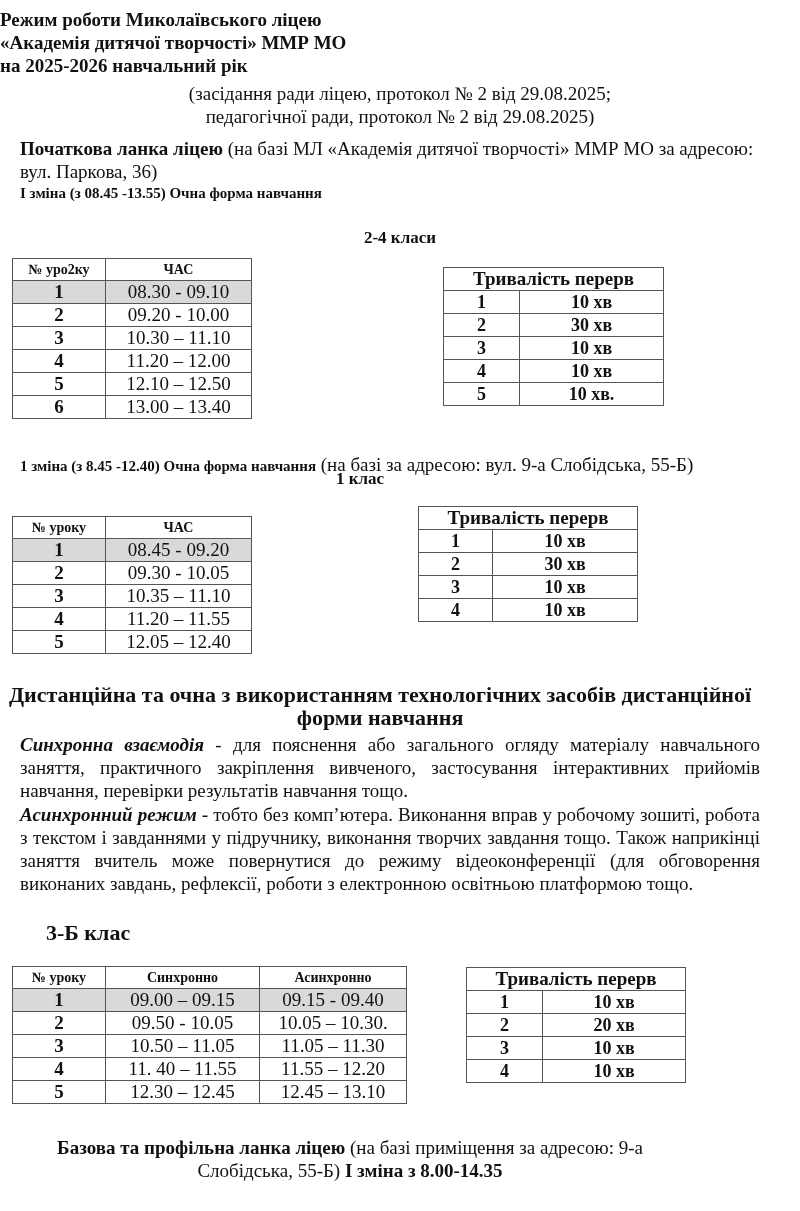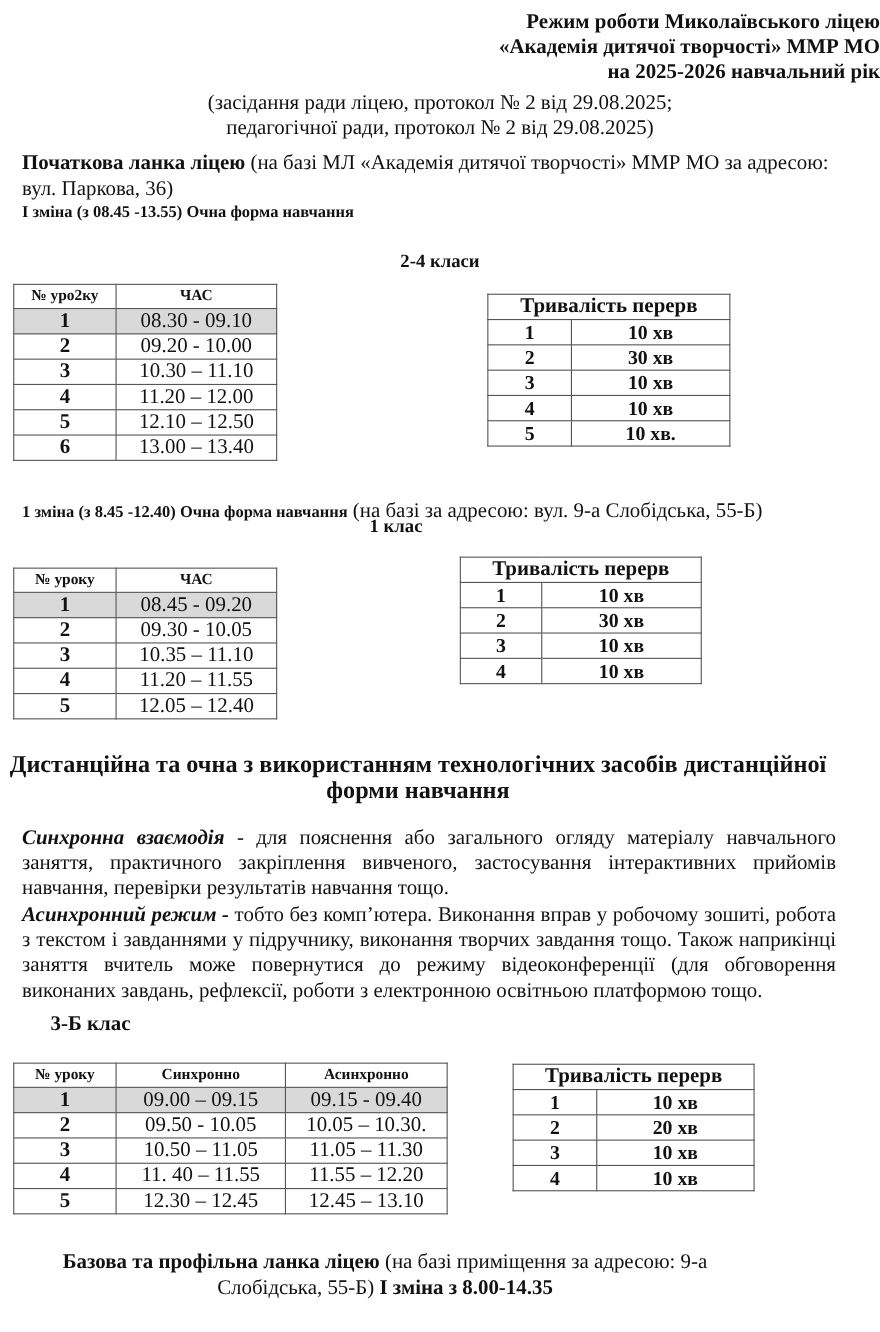--- a/index.html
+++ b/index.html
@@ -1,25 +1,25 @@
 <!DOCTYPE html>
 <html><head>
 <meta charset="utf-8">
 <style>
   html, body { margin: 0; padding: 0; background: #ffffff; }
   body { width: 800px; height: 1211px; position: relative; overflow: hidden;
          font-family: "Liberation Serif", "DejaVu Serif", serif; color: #111; }
   .abs { position: absolute; }
-  .title { left: 0; width: 800px; top: 8px; font-weight: bold; font-size: 19px; line-height: 23px; text-align: right; }
+  .title { left: 0; width: 800px; top: 8px; font-weight: bold; font-size: 19px; line-height: 23px; text-align: left; }
   .sub { left: 0; width: 800px; top: 82px; font-size: 19px; line-height: 23px; text-align: center; }
   .para { font-size: 19px; line-height: 23px; }
   .small-bold { font-weight: bold; font-size: 15px; }
   b { font-weight: bold; }
   i.ib { font-style: italic; font-weight: bold; }
-  .just { text-align: justify; text-align-last: left; margin-top: 17px; }
+  .just { text-align: justify; text-align-last: left; }
 
   table.sched { position: absolute; border-collapse: collapse; font-size: 19px; }
   table.sched td, table.sched th { border: 1.5px solid #555; padding: 0; text-align: center; height: 22px; line-height: 22px; }
   table.sched th { font-weight: bold; font-size: 14px; height: 21px; line-height: 21px; }
   table.sched td.num { font-weight: bold; }
   table.sched tr.hl td { background: #d9d9d9; }
 
   table.brk { position: absolute; border-collapse: collapse; font-size: 18px; font-weight: bold; }
   table.brk td, table.brk th { border: 1.5px solid #555; padding: 0; text-align: center; height: 22px; line-height: 22px; }
   table.brk th { font-size: 19px; font-weight: bold; }
@@ -167,21 +167,21 @@
   <div>Дистанційна та очна з використанням технологічних засобів дистанційної</div>
   <div>форми навчання</div>
 </div>
 <div class="abs para just" style="left:20px; top:733px; width:740px;">
   <i class="ib">Синхронна взаємодія</i><span>  - для пояснення або загального огляду матеріалу навчального заняття, практичного закріплення вивченого, застосування інтерактивних прийомів навчання, перевірки результатів навчання тощо.</span>
 </div>
 <div class="abs para just" style="left:20px; top:803px; width:740px;">
   <i class="ib">Асинхронний режим -</i><span>  тобто без комп’ютера. Виконання вправ у робочому зошиті, робота  з текстом і завданнями у підручнику, виконання творчих завдання тощо. Також наприкінці заняття вчитель може повернутися до режиму відеоконференції (для обговорення виконаних завдань, рефлексії, роботи з електронною освітньою платформою тощо.</span>
 </div>
 
-<div class="abs" style="left:46px; top:920px; font-weight:bold; font-size:19px;">3-Б клас</div>
+<div class="abs" style="left:46px; top:920px; font-weight:bold; font-size:22px;">3-Б клас</div>
 
 <table class="sched" style="left:12px; top:966px; width:395px;">
   <tbody>
       <tr>
     <th style="width:92px;">№ уроку</th>
     <th style="width:153px;">Синхронно</th>
     <th>Асинхронно</th>
   </tr>
   <tr class="hl">
     <td class="num">1</td>

